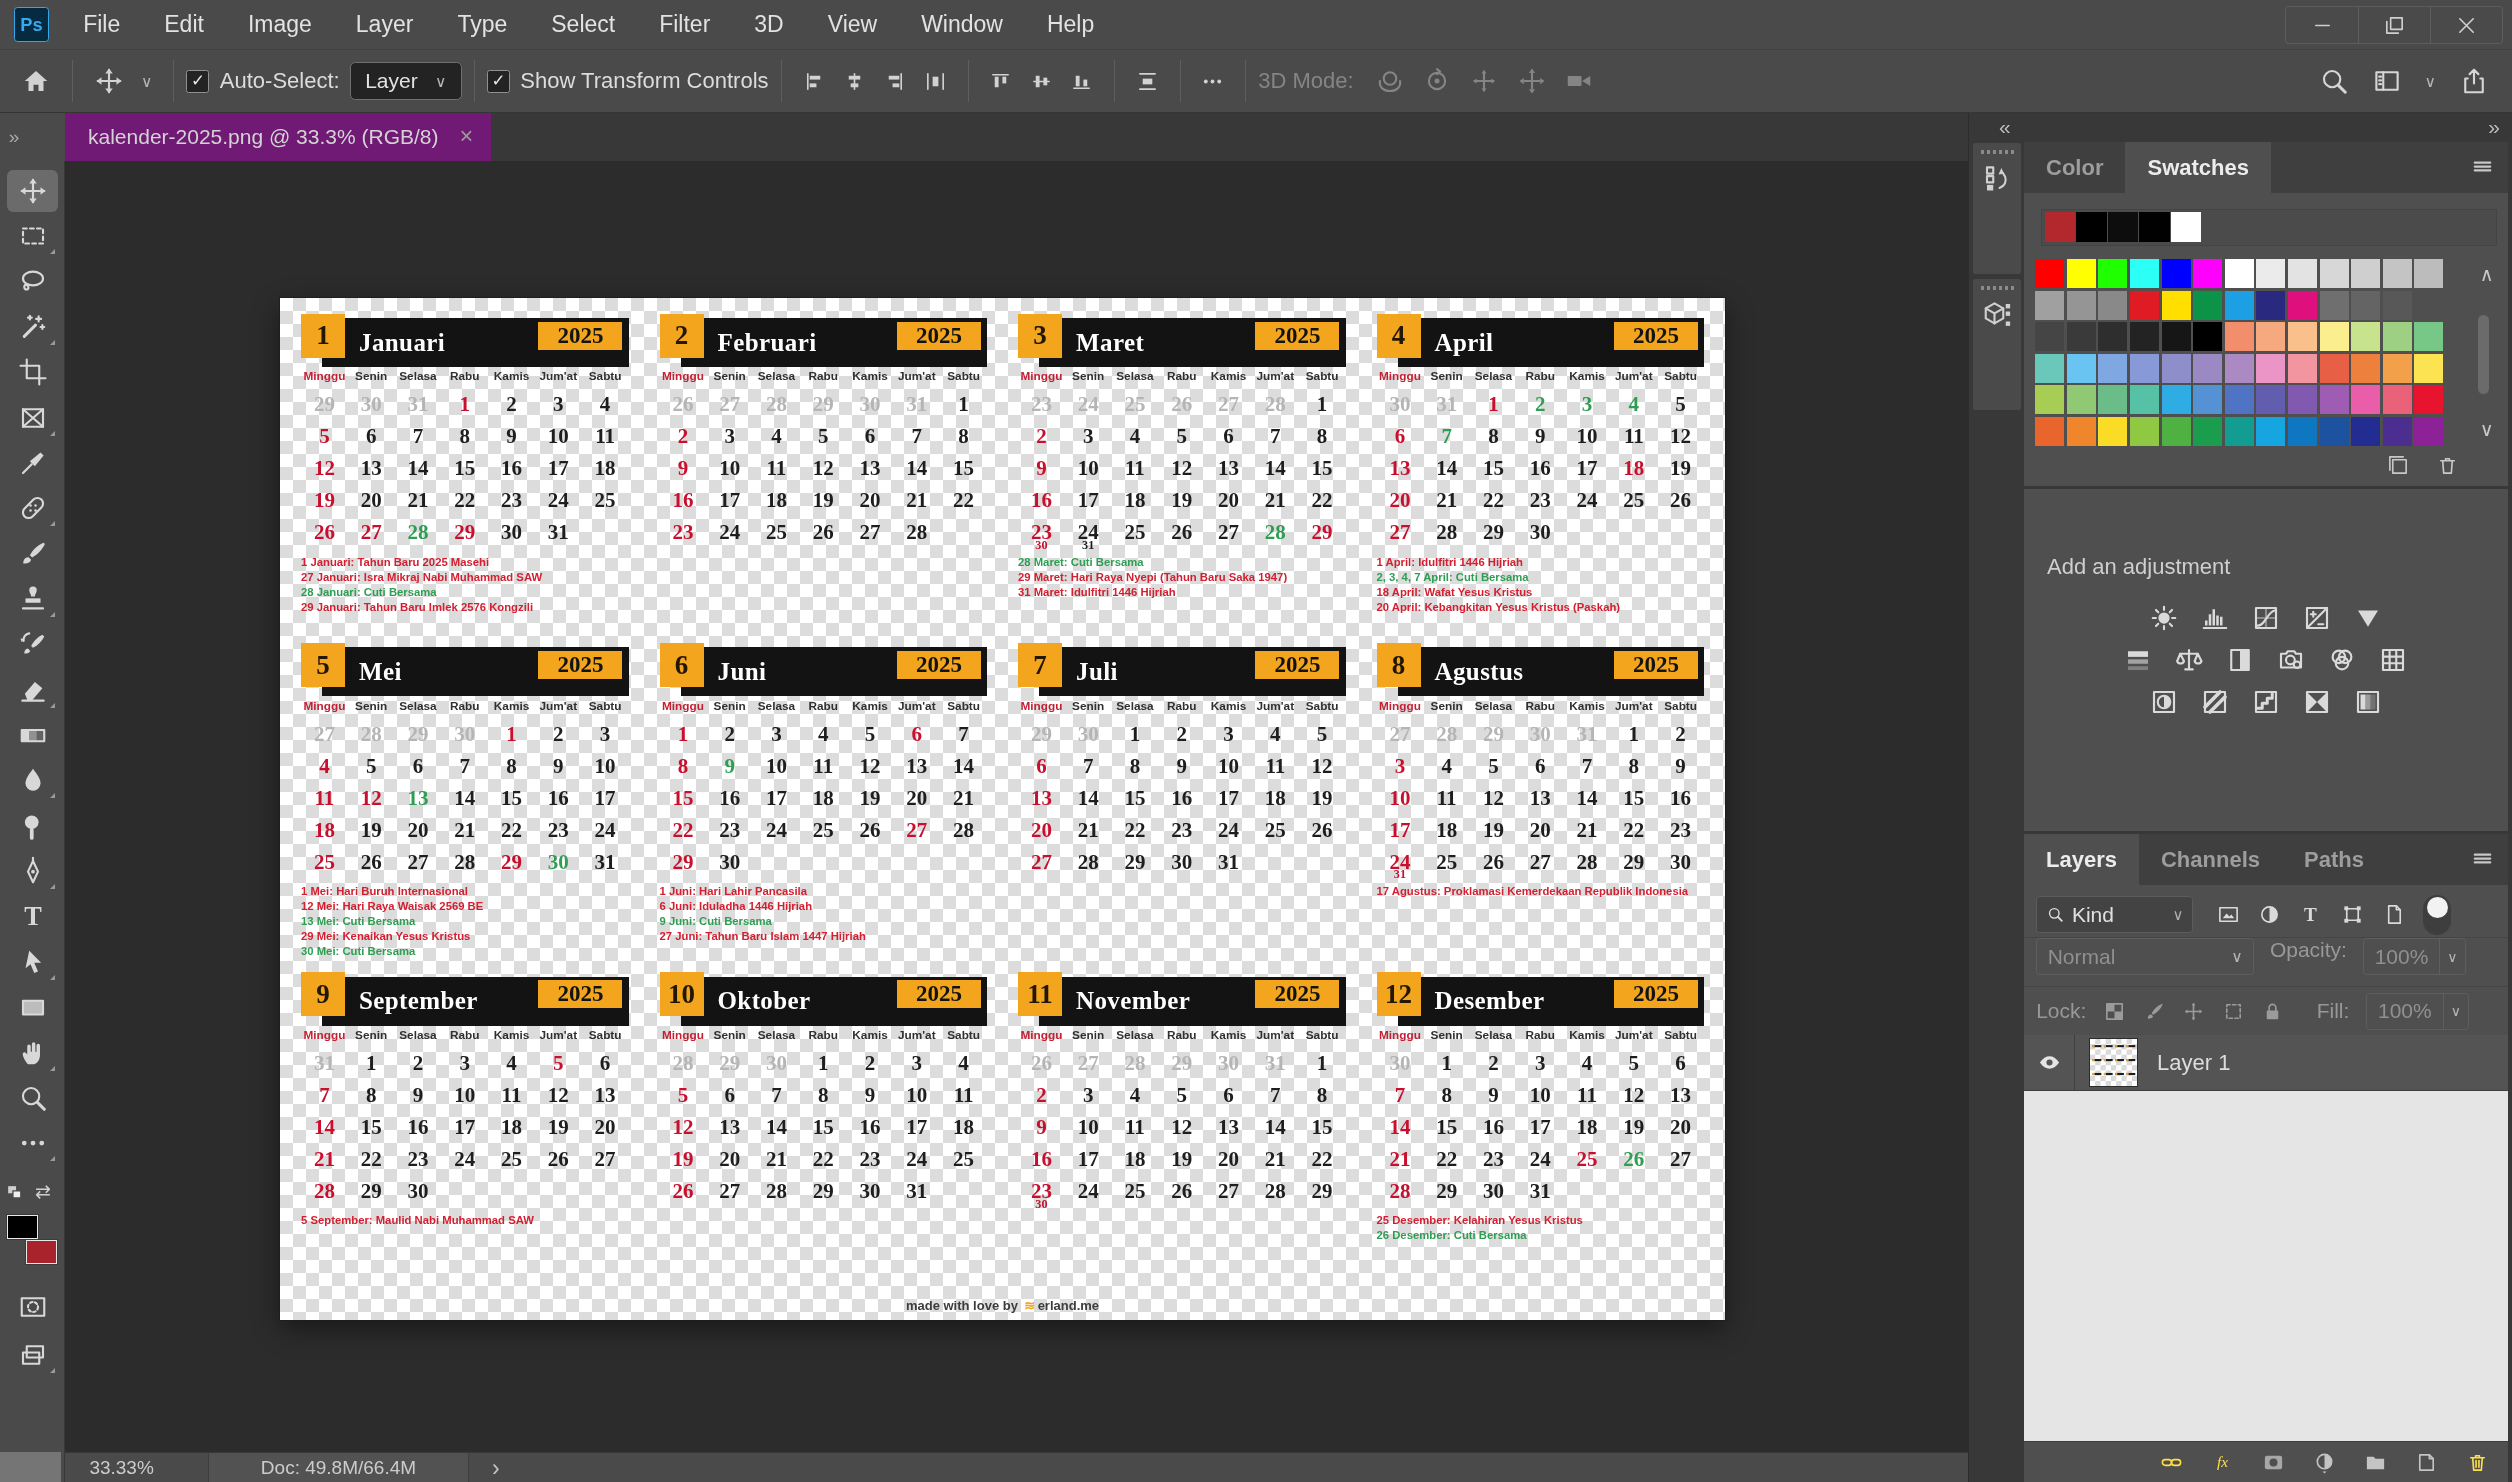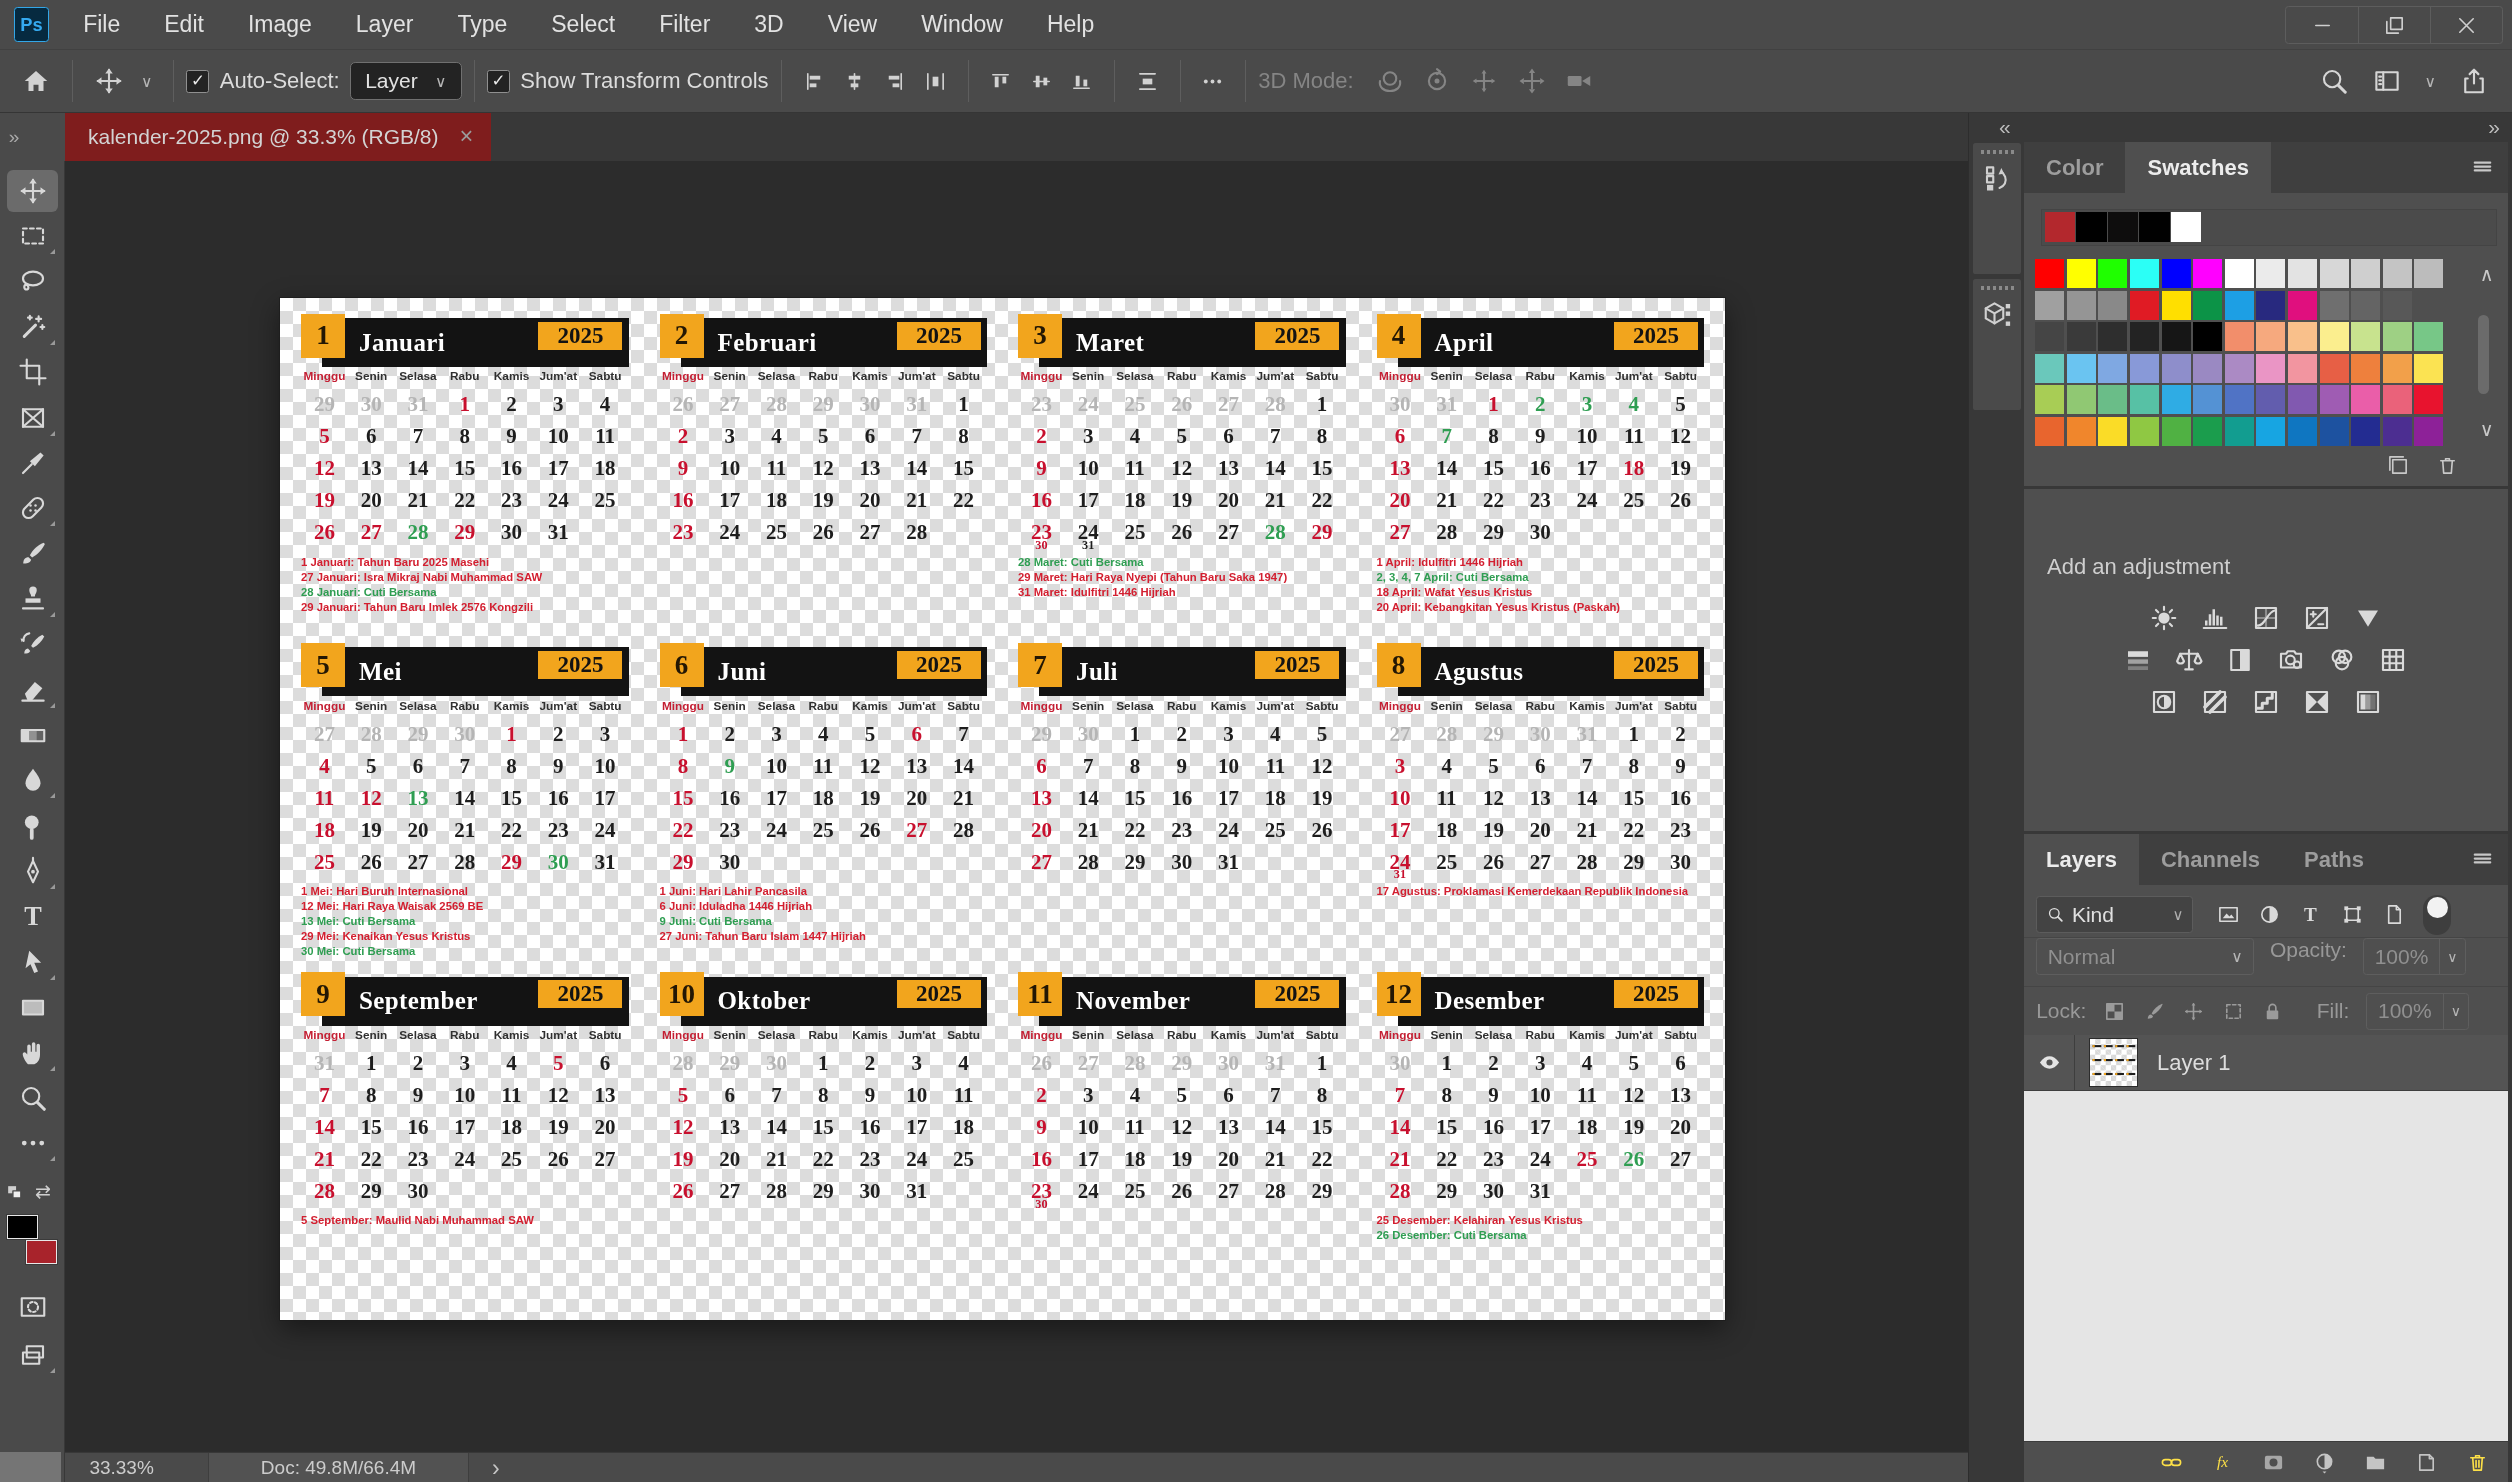--- a/index.html
+++ b/index.html
@@ -26,21 +26,21 @@
   .checkbox{width:23px;height:23px;border:0.9px solid #909090;background:#232323;border-radius:2.6px;display:flex;align-items:center;justify-content:center;color:#ececec;font-size:16.6px;margin-right:10.5px;flex:none}
   .olabel{font-size:22px;color:#dcdcdc;white-space:nowrap}
   .dropdown{height:38px;background:#232323;border:0.9px solid #707070;border-radius:5.2px;display:flex;align-items:center;padding:0 14px;font-size:21px;color:#e2e2e2;gap:17.4px;margin-left:10.5px;flex:none}
   .chev{font-size:15.7px;color:#b5b5b5}
   .dim3d{color:#858585}
   .oright{margin-left:auto;display:flex;align-items:center;gap:23px;padding-right:23px}
 
   
   .toolstub{position:absolute;left:0;top:113px;width:65px;height:48px;background:#4a4a4a;color:#a9a9a9;font-size:19px;display:flex;align-items:center;padding-left:8.7px;z-index:4}
   .tabbar{position:absolute;left:65px;top:113px;width:1903px;height:48px;background:#383838;display:flex}
-  .doctab{height:48px;background:#7f1d1d;display:flex;align-items:center;padding:0 17.4px 0 23px;font-size:21px;color:#d3d3d3;gap:21px}
+  .doctab{height:48px;background:#701a75;display:flex;align-items:center;padding:0 17.4px 0 23px;font-size:21px;color:#d3d3d3;gap:21px}
   .tabclose{color:#9b9b9b;font-size:23.6px;line-height:1}
 
   
   .toolbar{position:absolute;left:0;top:161px;width:65px;bottom:0;background:#4a4a4a;border-right:0.9px solid #383838;z-index:4}
   .tool{position:absolute;left:7px;width:51px;height:42px;display:flex;align-items:center;justify-content:center;color:#d8d8d8;border-radius:6.1px}
   .tool.sel{background:#6b6b6b}
   .tool .corner{position:absolute;right:2.6px;bottom:2.6px;width:0;height:0;border-left:5.2px solid transparent;border-bottom:5.2px solid #9a9a9a}
   .fgbg{position:absolute;left:7px;top:1054px;width:52px;height:51px}
   .fgchip{position:absolute;left:0;top:0;width:31px;height:24.4px;background:#000;border:1.7px solid #e8e8e8;outline:0.9px solid #3a3a3a;z-index:2}
   .bgchip{position:absolute;right:1.7px;bottom:1.7px;width:31px;height:24.4px;background:#a8232b;border:1.7px solid #e8e8e8;outline:0.9px solid #3a3a3a}
@@ -1178,20 +1178,24 @@
             <span class="d ">29</span>
             <span class="d ">30</span>
             <span class="d ">31</span>
           </div>
           <div class="m-notes">
             <div class="red">25 Desember: Kelahiran Yesus Kristus</div>
             <div class="green">26 Desember: Cuti Bersama</div>
           </div>
         </div>
       </div>
+    <div class="credit">
+      <span>made with love by</span>
+      <span class="clogo">≋</span><span>erland.me</span>
+    </div>
   </div>
 </div>
 
 <div class="statusgrip"></div>
 <div class="statusbar">
   <span class="szoom">33.33%</span>
   <span class="sdoc">Doc: 49.8M/66.4M</span>
   <span class="schev">›</span>
 </div>
 

